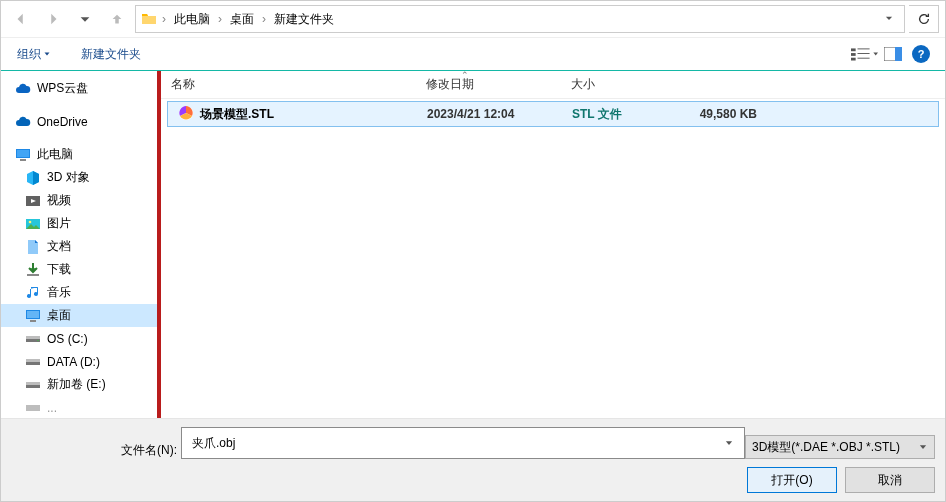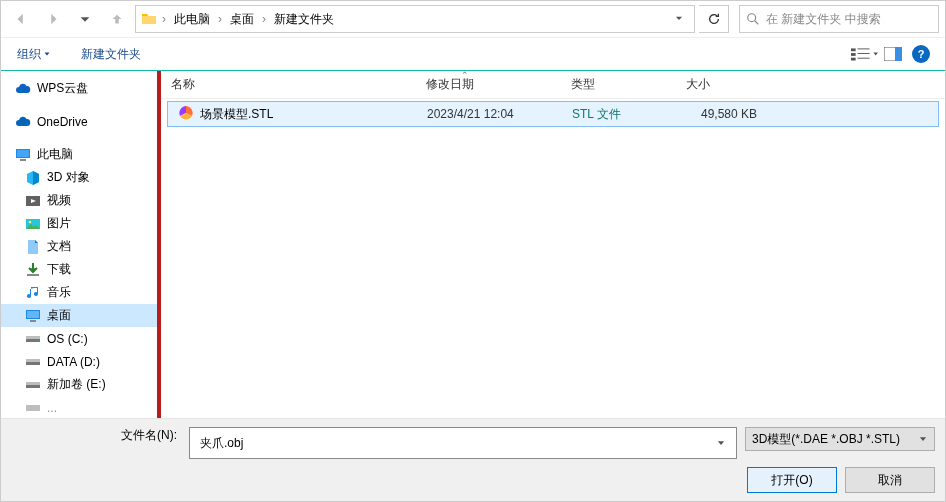--- a/index.html
+++ b/index.html
@@ -42,30 +42,30 @@
 .filepane { flex: 1; display: flex; flex-direction: column; }
 .col-headers { display: flex; height: 28px; border-bottom: 1px solid #eee; align-items: center; color: #333; }
 .col { padding: 0 10px; display: flex; align-items: center; height: 100%; }
 .col-name { width: 255px; }
 .col-date { width: 145px; }
 .col-type { width: 115px; }
 .col-size { width: 90px; text-align: right; justify-content: flex-start; }
 .sort-ind { margin: 0 auto; position: absolute; left: 300px; top: -1px; color: #777; font-size: 9px; }
 .col-headers { position: relative; }
 
-.file-row { display: flex; height: 26px; align-items: center; margin: 2px 6px 0 6px; border: 1px solid #83c0ef; background: #e5f3ff; }
+.file-row { display: flex; height: 26px; align-items: center; margin: 2px 6px 0 6px; border: 1px solid #83c0ef; background: #e5f3ff; font-weight: bold; }
 .cell { padding: 0 10px; }
 .cell-name { width: 249px; display: flex; align-items: center; gap: 6px; }
 .cell-date { width: 145px; color: #333; }
 .cell-type { width: 115px; color: #0f766e; }
 .cell-size { width: 90px; text-align: right; color: #333; }
 
 
 .bottom { border-top: 1px solid #e5e5e5; background: #f0f0f0; padding: 8px 10px; display: flex; flex-direction: column; gap: 8px; }
-.row1 { display: flex; align-items: flex-start; gap: 8px; }
+.row1 { display: flex; align-items: flex-end; gap: 0; }
 .fn-label { width: 170px; text-align: right; padding-right: 4px; }
 .fn-input { flex: 1; height: 32px; border: 1px solid #8a8a8a; padding: 0 10px; background: #fff; display: flex; align-items: center; justify-content: space-between; }
 .fn-input input { border: none; outline: none; flex: 1; background: transparent; }
 .filter-select { width: 190px; height: 24px; border: 1px solid #adadad; background: #e1e1e1; padding: 0 6px; display: flex; align-items: center; justify-content: space-between; }
 .row2 { display: flex; justify-content: flex-end; gap: 8px; }
 .btn { width: 90px; height: 26px; border: 1px solid #adadad; background: #e1e1e1; display: flex; align-items: center; justify-content: center; cursor: default; }
 .btn.primary { border: 1px solid #0078d7; background: #e5f1fb; }
 
 
 .ico-cloud-blue { fill: #0a64c2; }
@@ -109,27 +109,20 @@
     <span class="crumb">新建文件夹</span>
     <span class="addr-chevron"><svg width="10" height="10" viewBox="0 0 16 16">
           <path fill="currentColor" d="M3 6l5 5 5-5H3z"></path>
         </svg></span>
   </div>
   <div class="refresh-btn">
       <svg width="14" height="14" viewBox="0 0 16 16">
         <path fill="none" stroke="currentColor" stroke-width="1.5" d="M13 8a5 5 0 1 1-1.5-3.5M13 2v3h-3"></path>
       </svg>
     </div>
-  <div class="search-box">
-    <svg width="14" height="14" viewBox="0 0 16 16">
-        <circle cx="6.5" cy="6.5" r="4.5" fill="none" stroke="#888" stroke-width="1.3"></circle>
-        <line x1="10" y1="10" x2="14" y2="14" stroke="#888" stroke-width="1.3"></line>
-      </svg>
-    <input placeholder="在 新建文件夹 中搜索" style="">
-  </div>
 </div>
 
 <div class="toolbar">
   <div class="tb-item">
       <span>组织</span> 
       <svg width="8" height="8" viewBox="0 0 16 16">
         <path fill="#1a4b8c" d="M3 5l5 6 5-6H3z"></path>
       </svg>
     </div>
   <div style="width:18px"></div>
@@ -289,21 +282,20 @@
         </span>
         <span style="color:#999">...</span>
       </div>
   </div>
 
   <div class="filepane">
     <div class="col-headers">
       <span class="sort-ind">⌃</span>
       <div class="col col-name">名称</div>
       <div class="col col-date">修改日期</div>
-      <div class="col col-type">类型</div>
       <div class="col col-size">大小</div>
     </div>
     <div class="file-row">
       <div class="cell cell-name">
         <span class="ic"><svg width="16" height="16" viewBox="0 0 16 16">
               <circle cx="8" cy="8" r="7" fill="#fff"></circle>
               <path fill="#ff6f3c" d="M8 1a7 7 0 0 1 6 10l-6-3z"></path>
               <path fill="#9a3cff" d="M8 1a7 7 0 0 0-6 10l6-3z"></path>
               <path fill="#ffb03c" d="M2 11a7 7 0 0 0 12 0L8 8z"></path>
             </svg></span>

